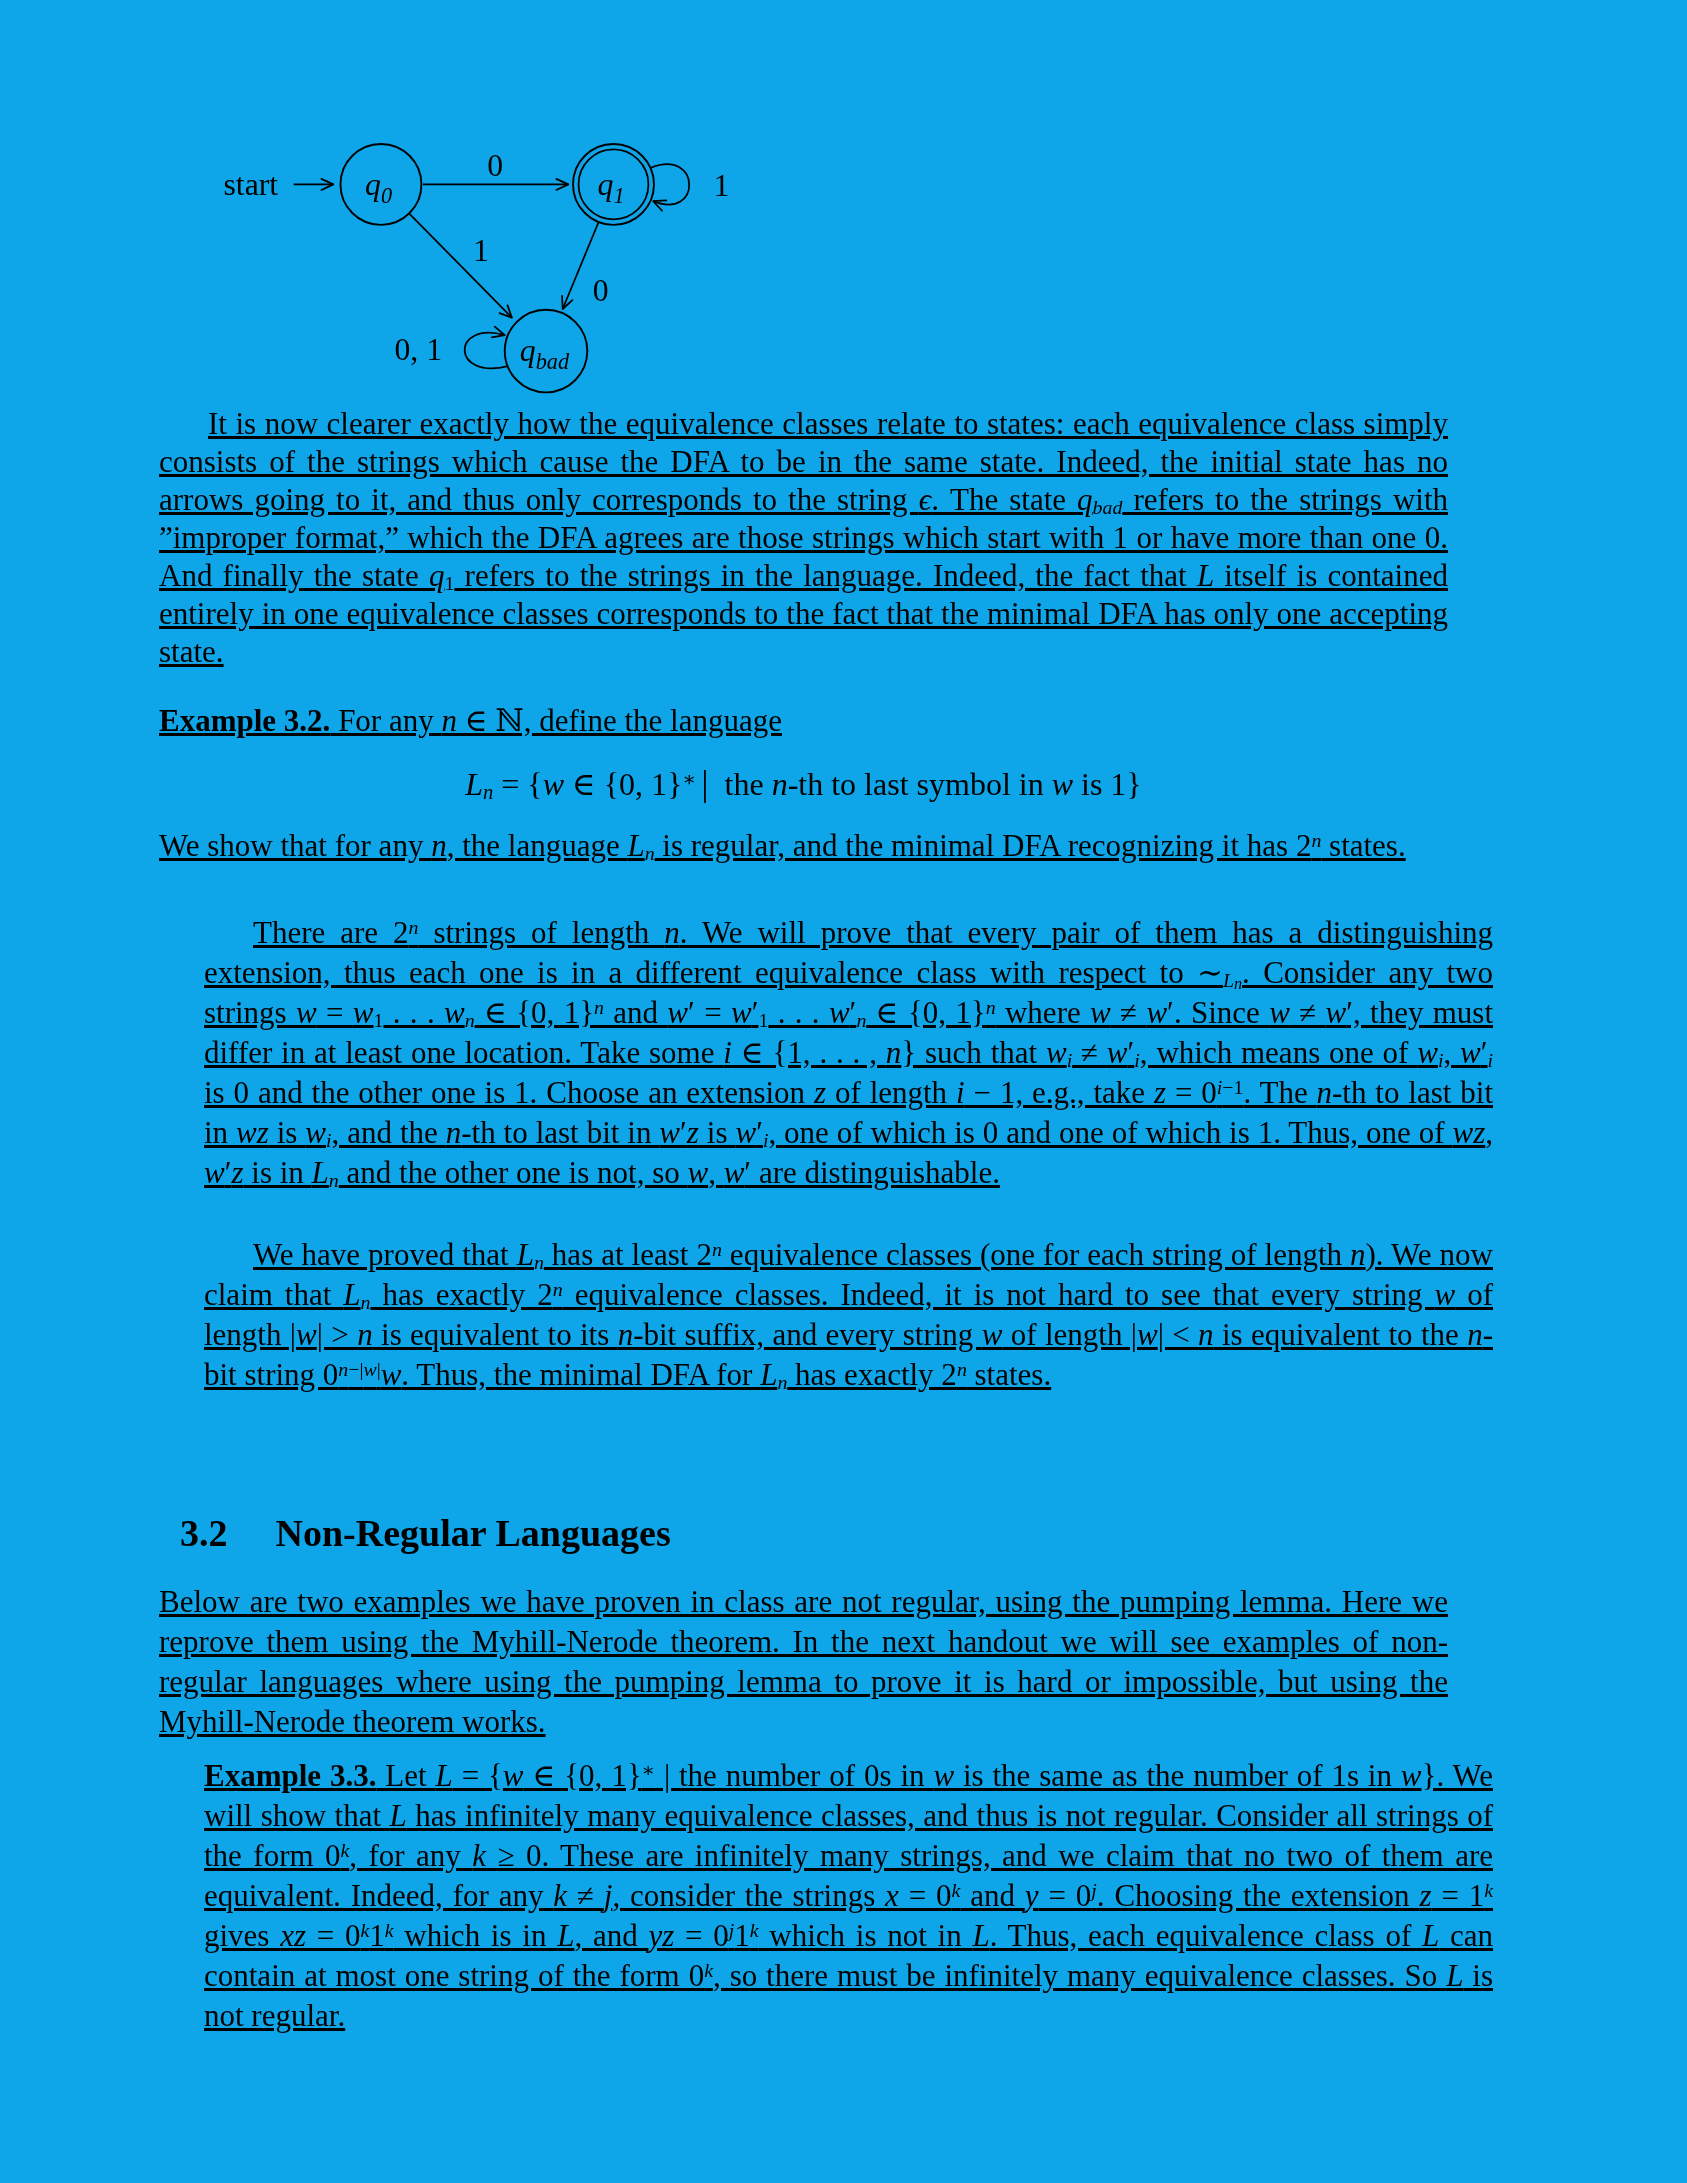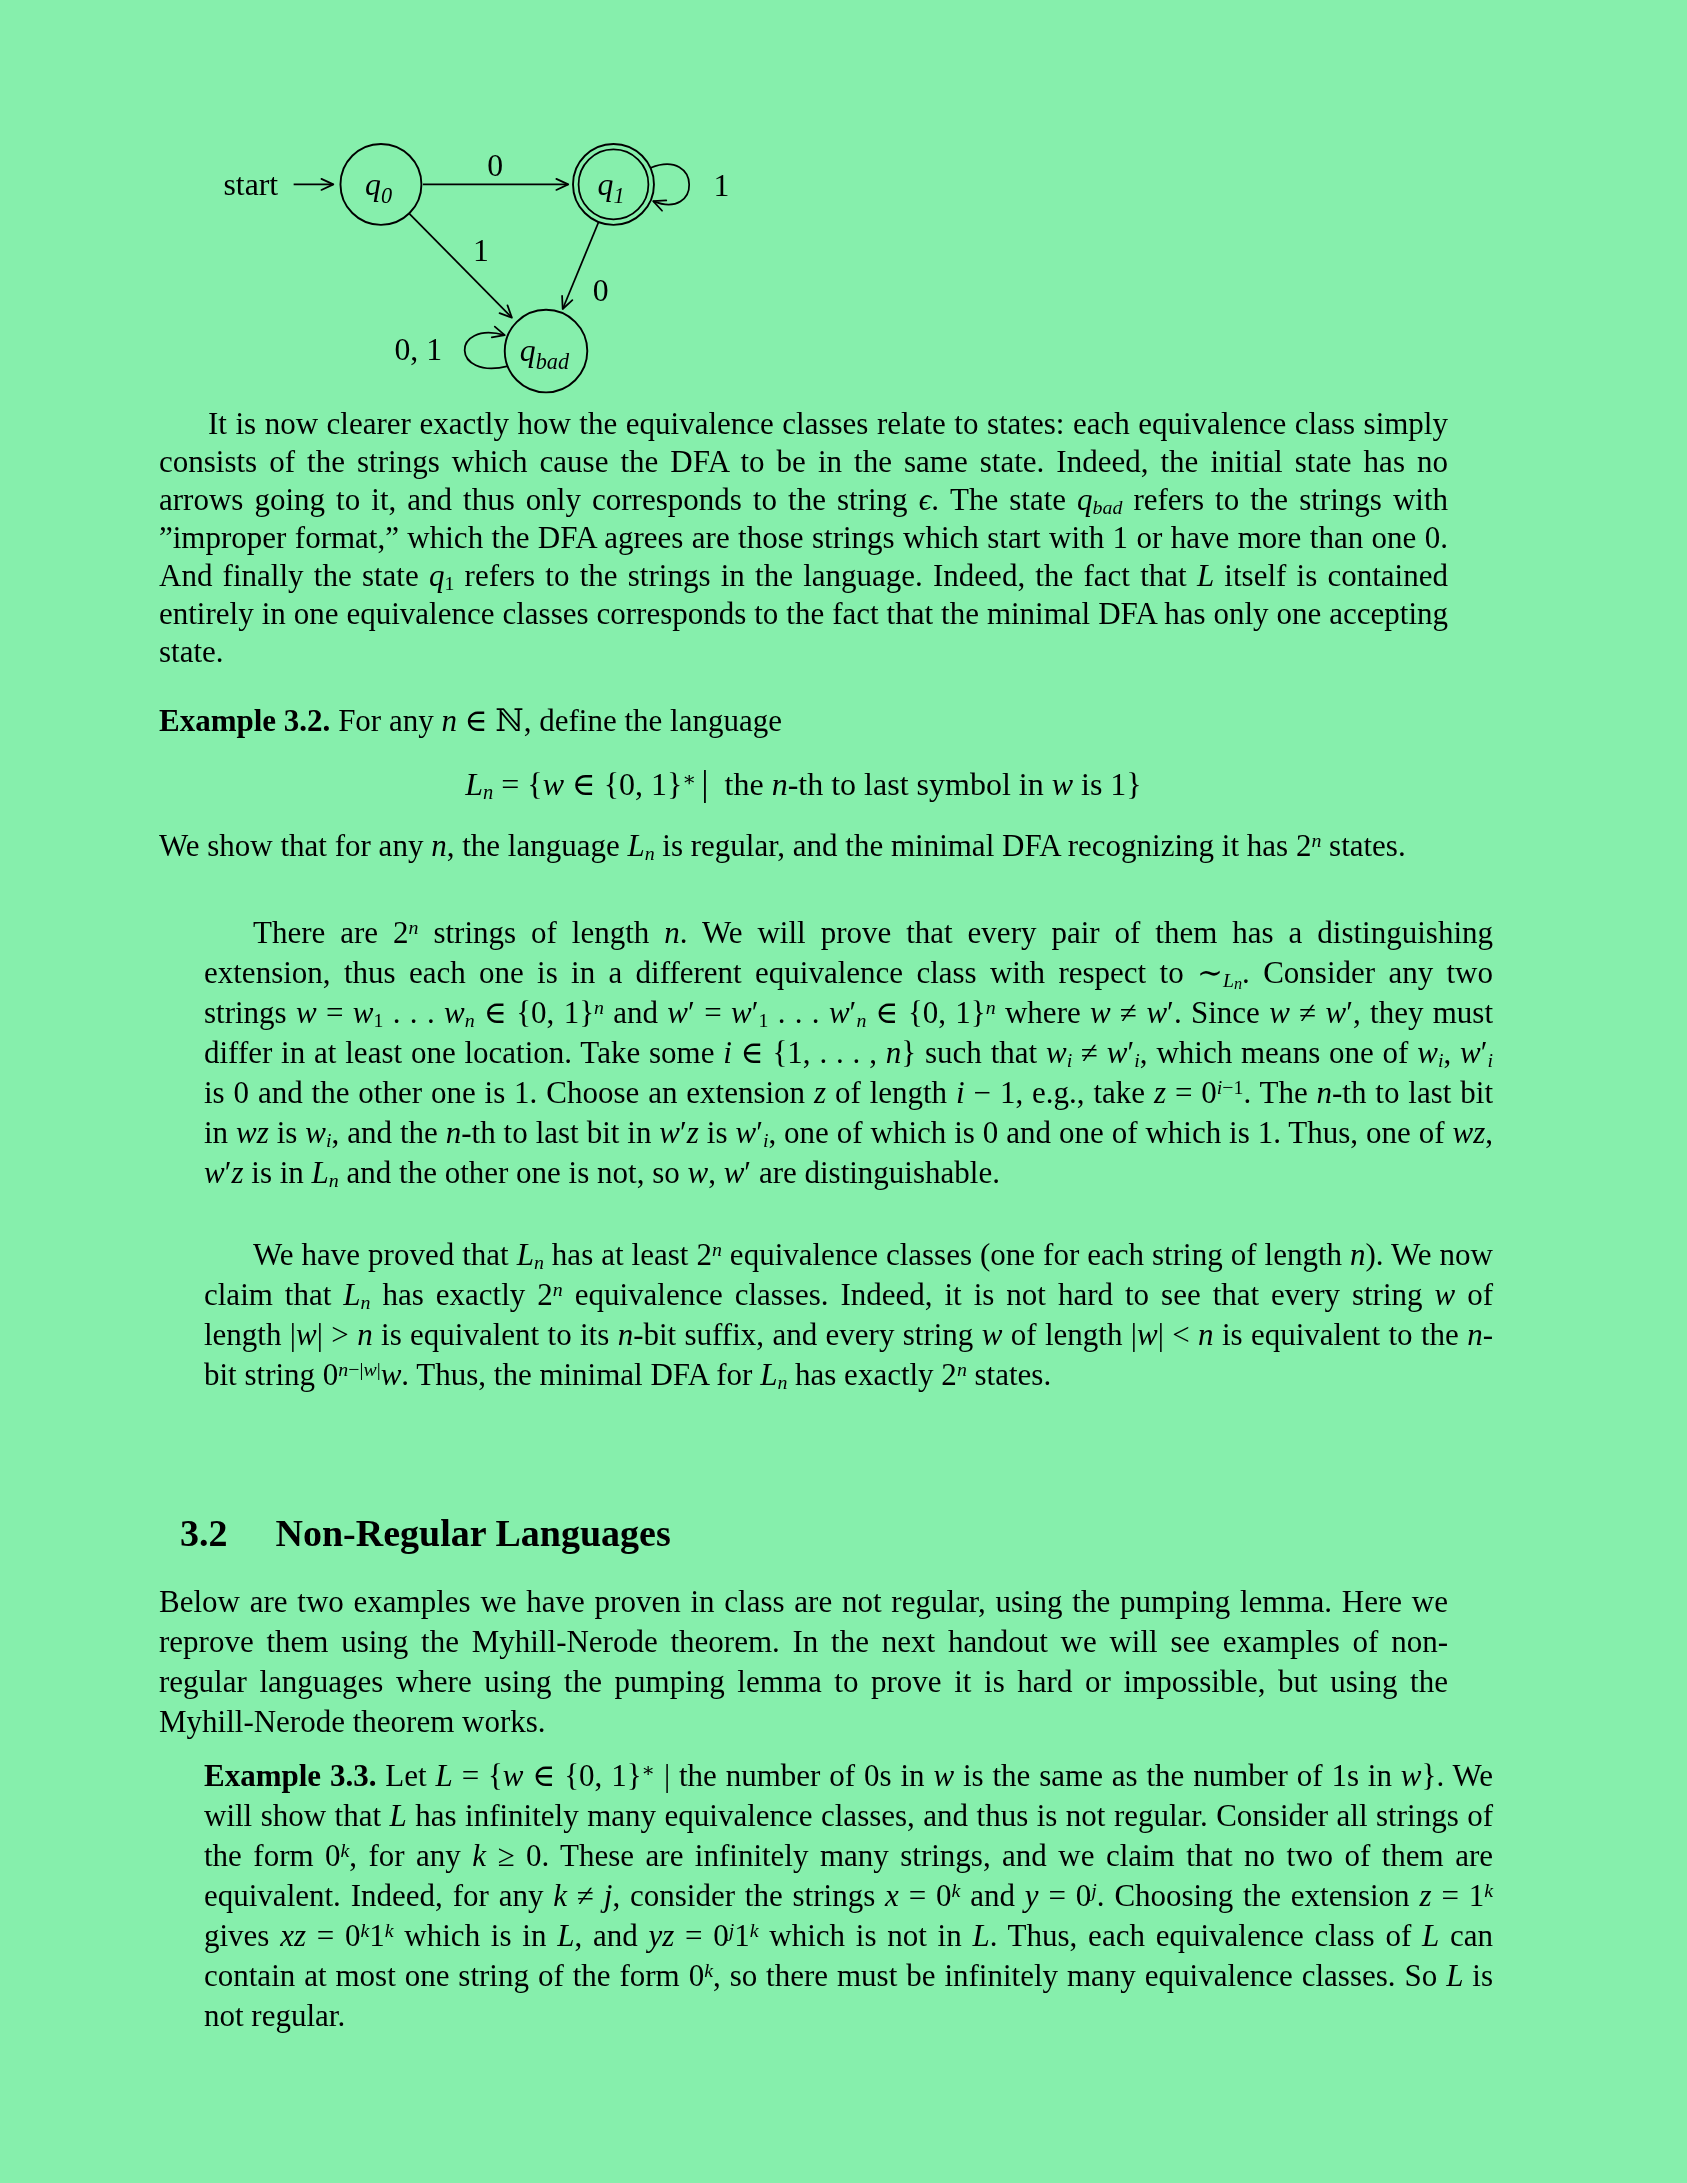--- a/index.html
+++ b/index.html
@@ -1,21 +1,21 @@
 <!DOCTYPE html>
 <html style="font-size:12.7px"><head>
 <meta charset="utf-8">
 <style>
   html, body { margin: 0; padding: 0; }
   body { background: #ffffff; }
   .page {
     position: relative;
     width: 1687px;
     height: 2183px;
-    background: #86efac;
+    background: #0ea5e9;
     color: #000000;
     font-family: "Liberation Serif", "DejaVu Serif", "DejaVu Sans", serif;
     overflow: hidden;
   }
   .dfa {
     position: absolute;
     left: 0;
     top: 0;
   }
   .dfa text {
@@ -25,20 +25,21 @@
   .dtext { font-size: 40px; }
   .qmain { font-size: 40px; font-style: italic; }
   .qsub  { font-size: 28px; font-style: italic; }
   .para {
     position: absolute;
     left: 159px;
     width: 1289px;
     font-size: 31px;
     line-height: 38px;
     text-align: justify;
+    text-decoration: underline;
   }
   .indent { text-indent: 49px; }
   .lh50 { line-height: 40px; margin-left: 45px; }
   .lh51 { line-height: 40px; }
   .equation {
     position: absolute;
     left: 159px;
     width: 1289px;
     top: 758px;
     text-align: center;

